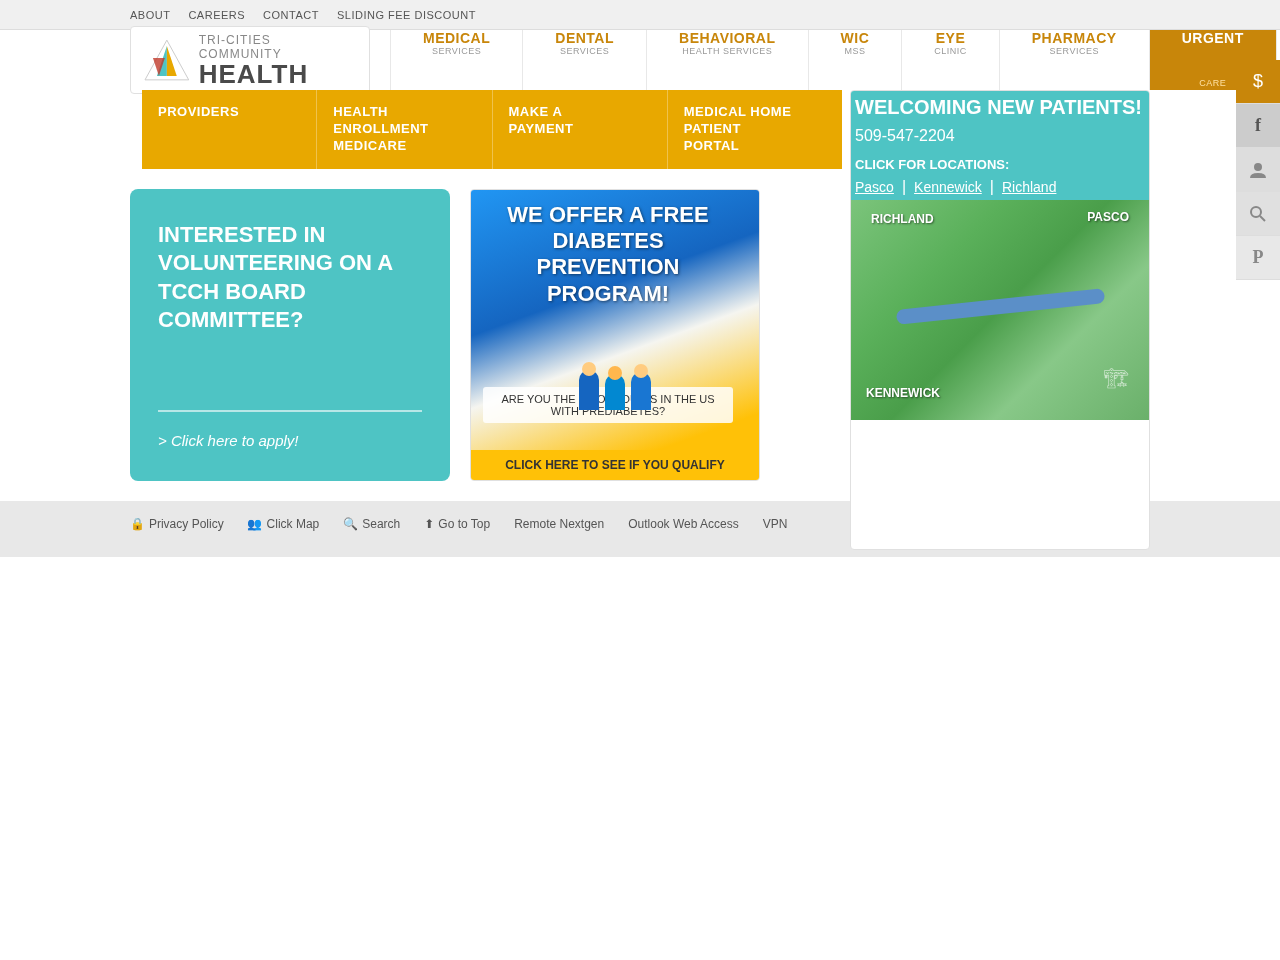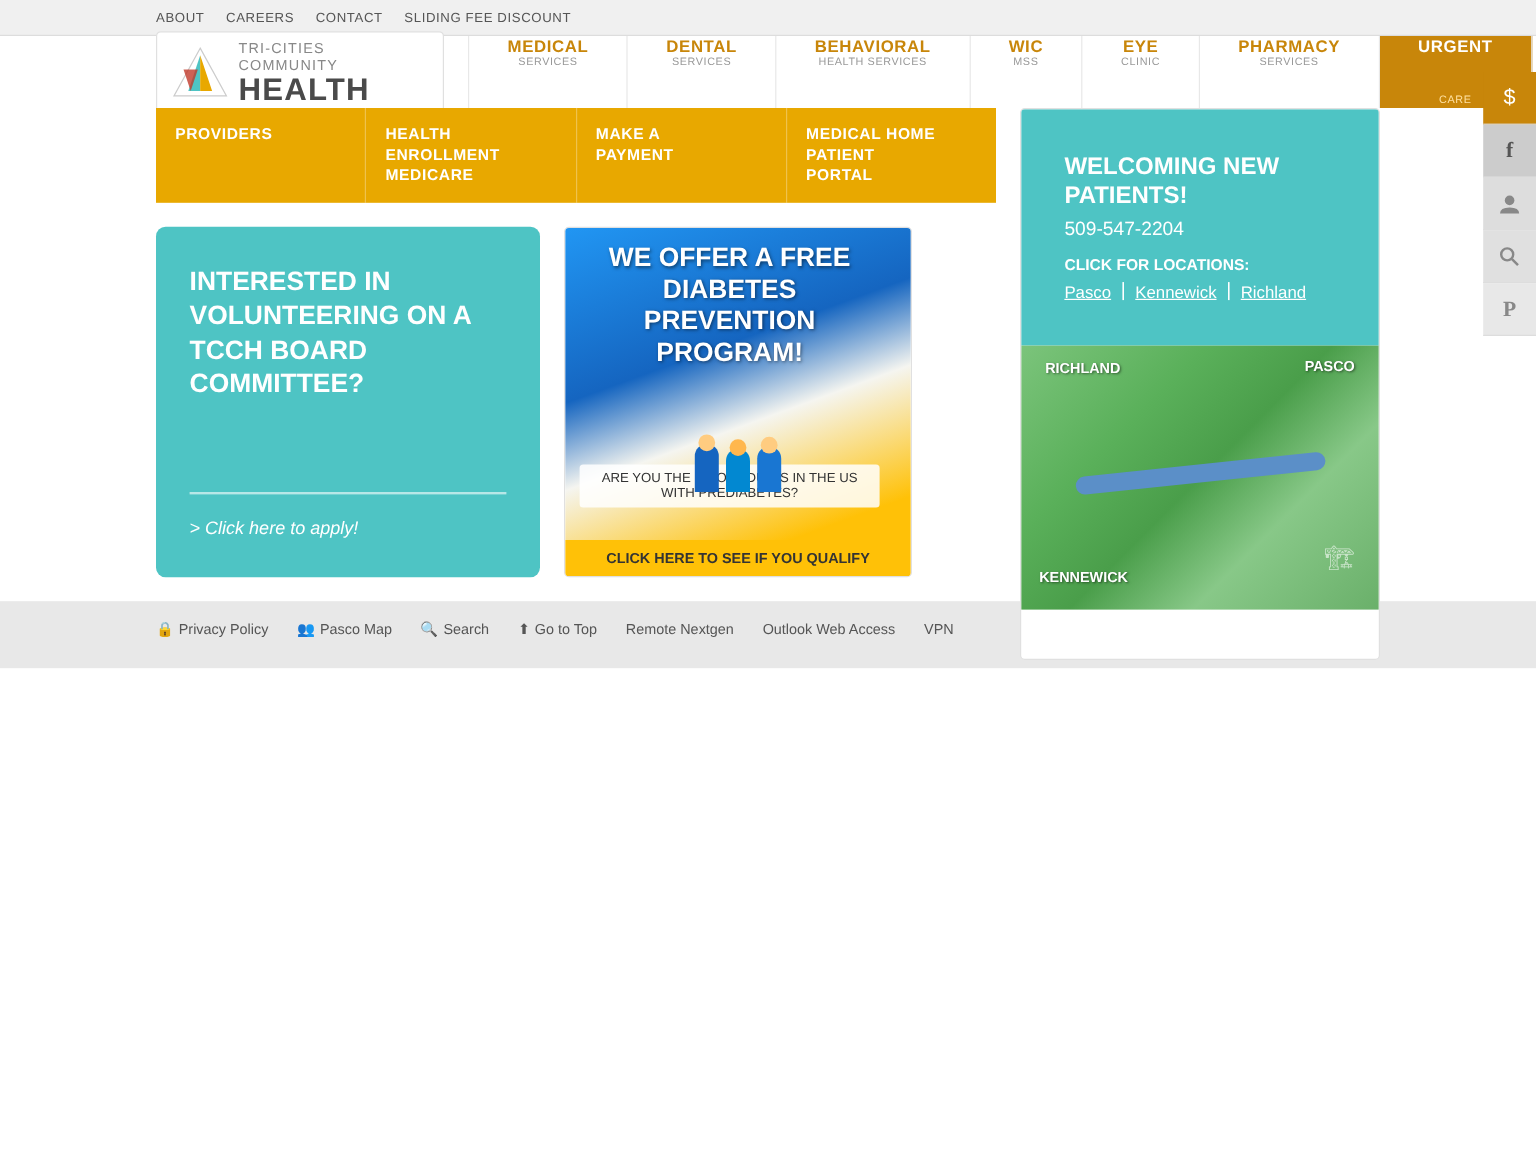--- a/index.html
+++ b/index.html
@@ -401,29 +401,29 @@
       <circle cx="7" cy="7" r="5" fill="none" stroke="#888" stroke-width="2"></circle>
       <line x1="11" y1="11" x2="16" y2="16" stroke="#888" stroke-width="2"></line>
     </svg>
   </div>
   <div class="side-btn pinterest" style="font-weight:bold;font-family:serif;color:#888;">P</div>
 </div>
 
 <div style="position:relative; margin-left:130px; width:1020px;">
 
 
-  <div class="yellow-nav" style="margin-left:0; width:700px;">
+  <div class="yellow-nav" style="margin-left:12px; width:700px;">
     <div class="yellow-nav-item">PROVIDERS</div>
     <div class="yellow-nav-item">HEALTH<br>ENROLLMENT<br>MEDICARE</div>
     <div class="yellow-nav-item">MAKE A<br>PAYMENT</div>
     <div class="yellow-nav-item">MEDICAL HOME<br>PATIENT<br>PORTAL</div>
   </div>
 
   <div style="position:absolute; top:0; right:0; width:300px; background:#fff; border:1px solid #e0e0e0; border-radius:4px; overflow:hidden; height:460px;">
-    <div style="background:#4ec4c4; padding:36px;">
+    <div style="background:#4ec4c4; padding:4px;">
       <h2 style="font-size:20px; font-weight:bold; color:#fff; text-transform:uppercase; line-height:1.2;">WELCOMING NEW PATIENTS!</h2>
       <div style="font-size:16px; color:#fff; margin-top:8px;">509-547-2204</div>
       <div style="font-size:13px; font-weight:bold; color:#fff; text-transform:uppercase; margin-top:12px;">CLICK FOR LOCATIONS:</div>
       <div style="display:flex; align-items:center; gap:8px; margin-top:6px;">
         <a style="font-size:14px; color:#fff; cursor:pointer; text-decoration:underline;">Pasco</a>
         <span style="color:#fff;">|</span>
         <a style="font-size:14px; color:#fff; cursor:pointer; text-decoration:underline;">Kennewick</a>
         <span style="color:#fff;">|</span>
         <a style="font-size:14px; color:#fff; cursor:pointer; text-decoration:underline;">Richland</a>
       </div>
@@ -474,21 +474,21 @@
 </div>
 
 <div class="footer">
   <div class="footer-links">
     <a class="footer-link">
       <span>🔒</span>
       <span>Privacy Policy</span>
     </a>
     <a class="footer-link">
       <span>👥</span>
-      <span>Pasco Map</span>
+      <span>Click Map</span>
     </a>
     <a class="footer-link">
       <span>🔍</span>
       <span>Search</span>
     </a>
     <a class="footer-link">
       <span>⬆</span>
       <span>Go to Top</span>
     </a>
     <a class="footer-link">Remote Nextgen</a>

